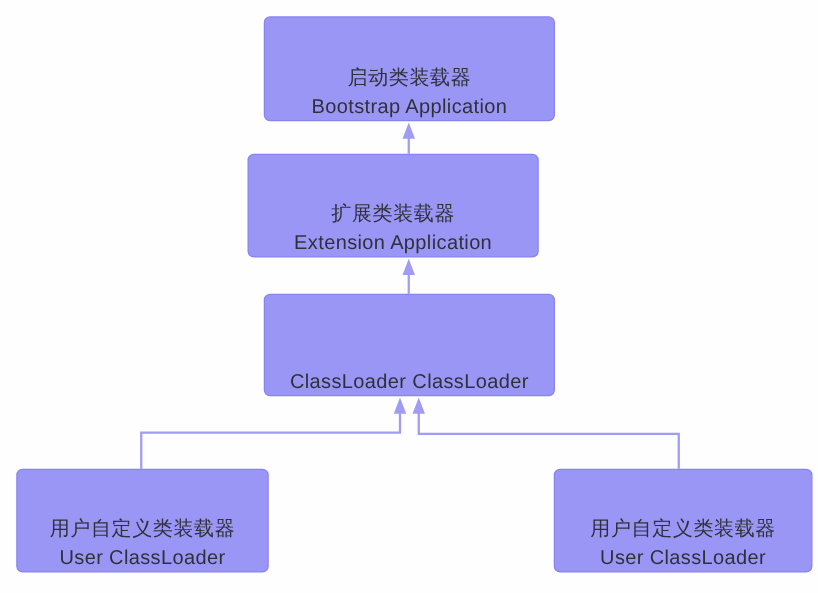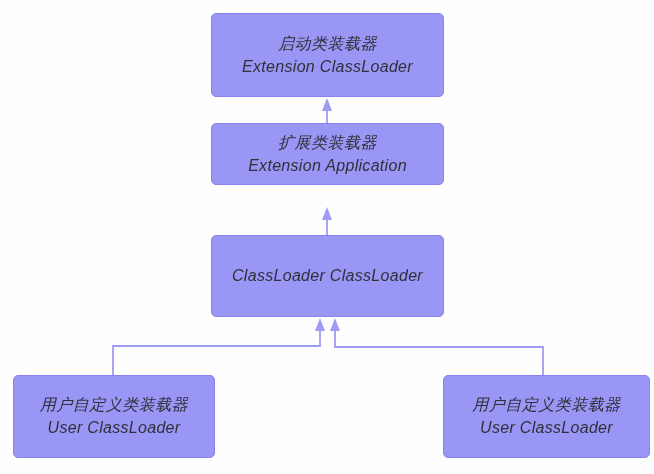--- a/index.html
+++ b/index.html
@@ -27,30 +27,29 @@
   }
   .connectors polygon{fill:var(--connector);stroke:none;}
   .node{
     position:absolute;
     background:var(--box-fill);
     border:1.5px solid var(--box-border);
     border-radius:5px;
     display:flex;
     flex-direction:column;
     align-items:center;
-    justify-content:center;
+    justify-content:flex-end;
     gap:3px;
     color:var(--text);
     text-align:center;
-    font-style:italic;
   }
   .node .zh{font-size:16px;line-height:20px;letter-spacing:0.5px;}
   .node .en{font-size:16px;line-height:20px;letter-spacing:0.3px;}
   #node-bootstrap  {left:211px;top:13px; width:233px;height:84px;}
-  #node-extension  {left:211px;top:123px;width:233px;height:62px;}
+  #node-extension  {left:198px;top:123px;width:233px;height:83px;}
   #node-application{left:211px;top:235px;width:233px;height:82px;}
   #node-user-left  {left:13px; top:375px;width:202px;height:83px;}
   #node-user-right {left:443px;top:375px;width:207px;height:83px;}
 </style>
 </head>
 <body>
 
 <div class="canvas">
 
   <svg class="connectors" viewBox="0 0 654 474" xmlns="http://www.w3.org/2000/svg" aria-hidden="true">
@@ -71,21 +70,21 @@
     </g>
 
     <g>
       <polyline points="543,375 543,347 335,347 335,330"></polyline>
       <polygon points="335,318 330,331 340,331"></polygon>
     </g>
   </svg>
 
   <div class="node" id="node-bootstrap">
     <div class="zh">启动类装载器</div>
-    <div class="en">Extension ClassLoader</div>
+    <div class="en">Bootstrap Application</div>
   </div>
 
   <div class="node" id="node-extension">
     <div class="zh">扩展类装载器</div>
     <div class="en">Extension Application</div>
   </div>
 
   <div class="node" id="node-application">
     <div class="en">ClassLoader ClassLoader</div>
   </div>

